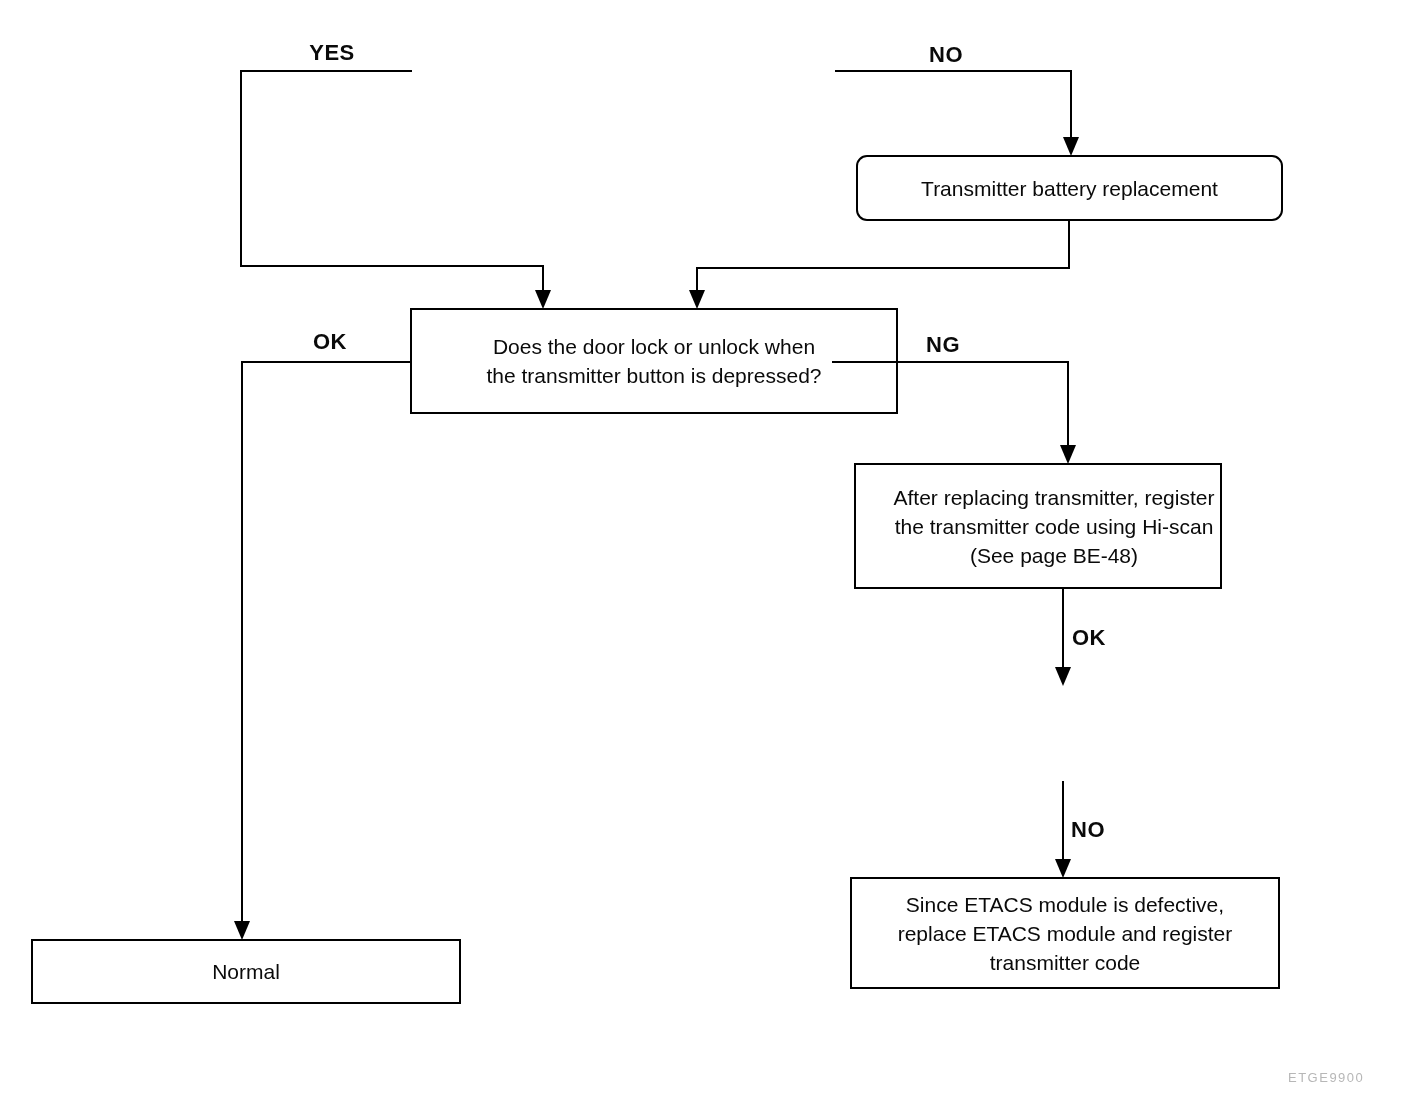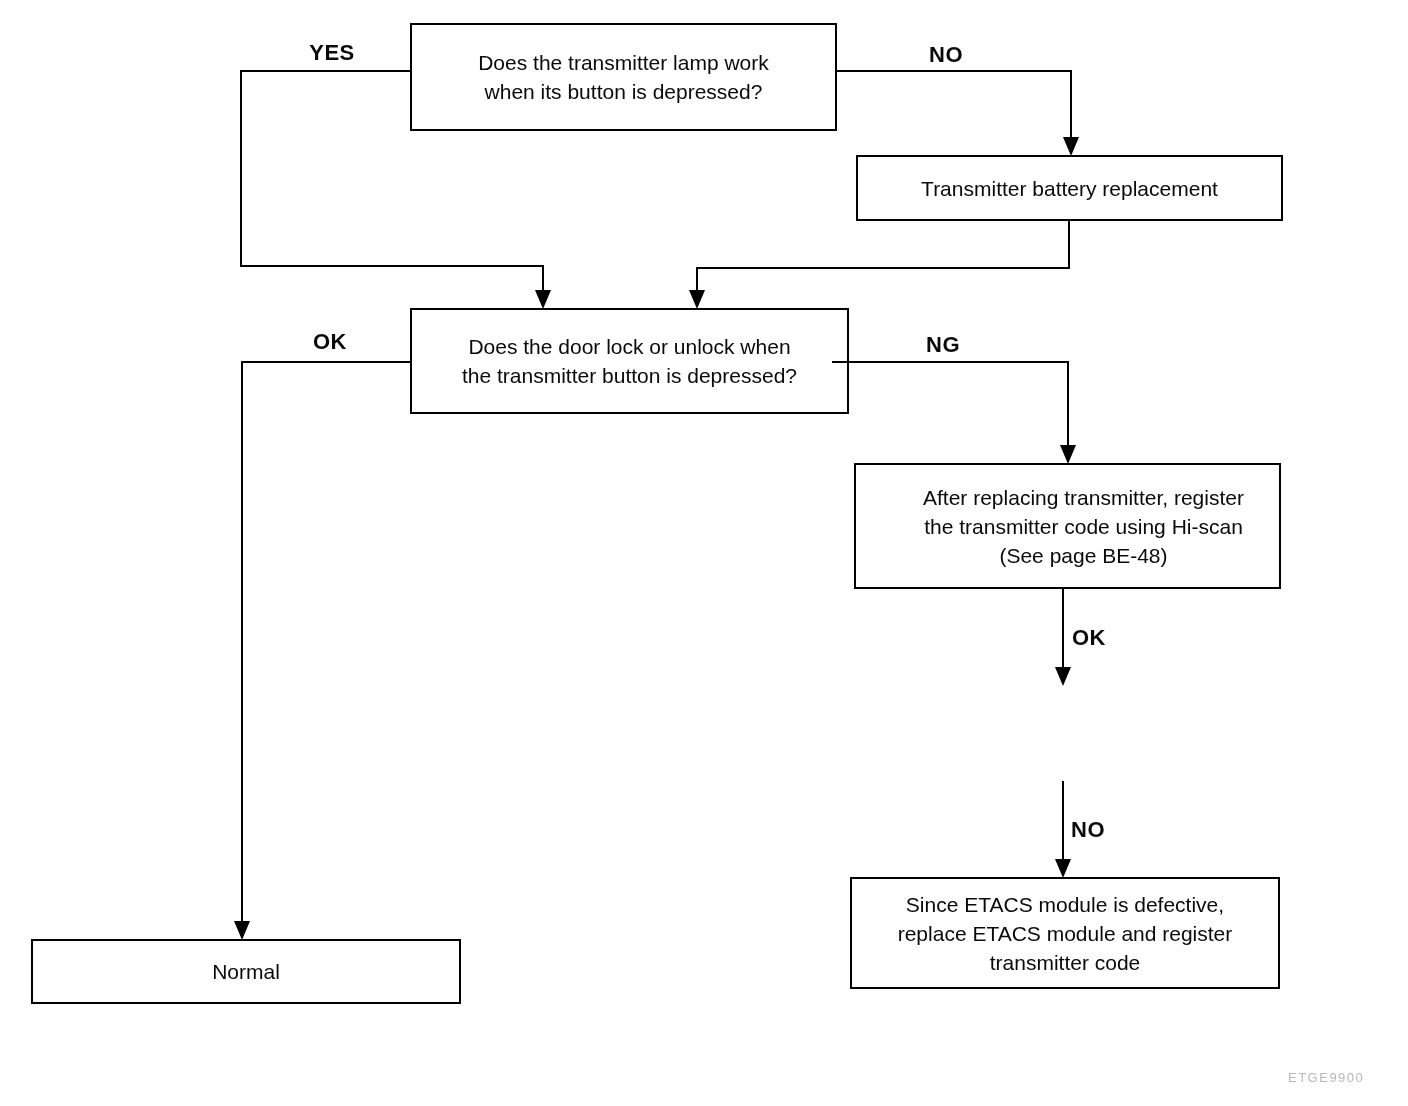--- a/index.html
+++ b/index.html
@@ -54,23 +54,23 @@
     position: absolute;
     left: 1288px;
     top: 1070px;
     font-size: 13px;
     color: #b7b7b7;
     letter-spacing: 1.5px;
   }
 
   
   .n-q1       { left: 410px; top: 23px;  width: 427px; height: 108px; }
-  .n-battery  { left: 856px; top: 155px; width: 427px; height: 66px;  }
-  .n-q2       { left: 410px; top: 308px; width: 439px; height: 106px; }
-  .n-register { left: 854px; top: 463px; width: 427px; height: 126px; padding-left: 32px; }
+  .n-battery  { left: 856px; top: 155px; width: 427px; height: 66px; border-radius: 11px;  }
+  .n-q2       { left: 410px; top: 308px; width: 488px; height: 106px; }
+  .n-register { left: 854px; top: 463px; width: 368px; height: 126px; padding-left: 32px; }
   .n-keyless  { left: 852px; top: 685px; width: 428px; height: 96px;  }
   .n-etacs    { left: 850px; top: 877px; width: 430px; height: 112px; }
   .n-normal   { left: 31px;  top: 939px; width: 430px; height: 65px;  }
 
   
   .l-yes-h      { left: 240px;  top: 70px;  width: 172px; height: 2px; }
   .l-yes-v      { left: 240px;  top: 70px;  width: 2px;   height: 197px; }
   .l-yes-h2     { left: 240px;  top: 265px; width: 304px; height: 2px; }
   .l-yes-v2     { left: 542px;  top: 265px; width: 2px;   height: 27px; }
   .l-no1-h      { left: 835px;  top: 70px;  width: 237px; height: 2px; }
@@ -100,22 +100,20 @@
   .lb-ok1 { left: 305px;  top: 329px; width: 50px; }
   .lb-ng  { left: 918px;  top: 332px; width: 50px; }
   .lb-ok2 { left: 1072px; top: 625px; width: 50px; text-align: left; }
   .lb-no2 { left: 1071px; top: 817px; width: 50px; text-align: left; }
 </style>
 </head>
 <body>
 
 <div class="canvas">
 
-  <div class="node n-q1">Does the transmitter lamp work
-when its button is depressed?</div>
 
   <div class="node n-battery">Transmitter battery replacement</div>
 
   <div class="node n-q2">Does the door lock or unlock when
 the transmitter button is depressed?</div>
 
   <div class="node n-register">After replacing transmitter, register
 the transmitter code using Hi-scan
 (See page BE-48)</div>
 

